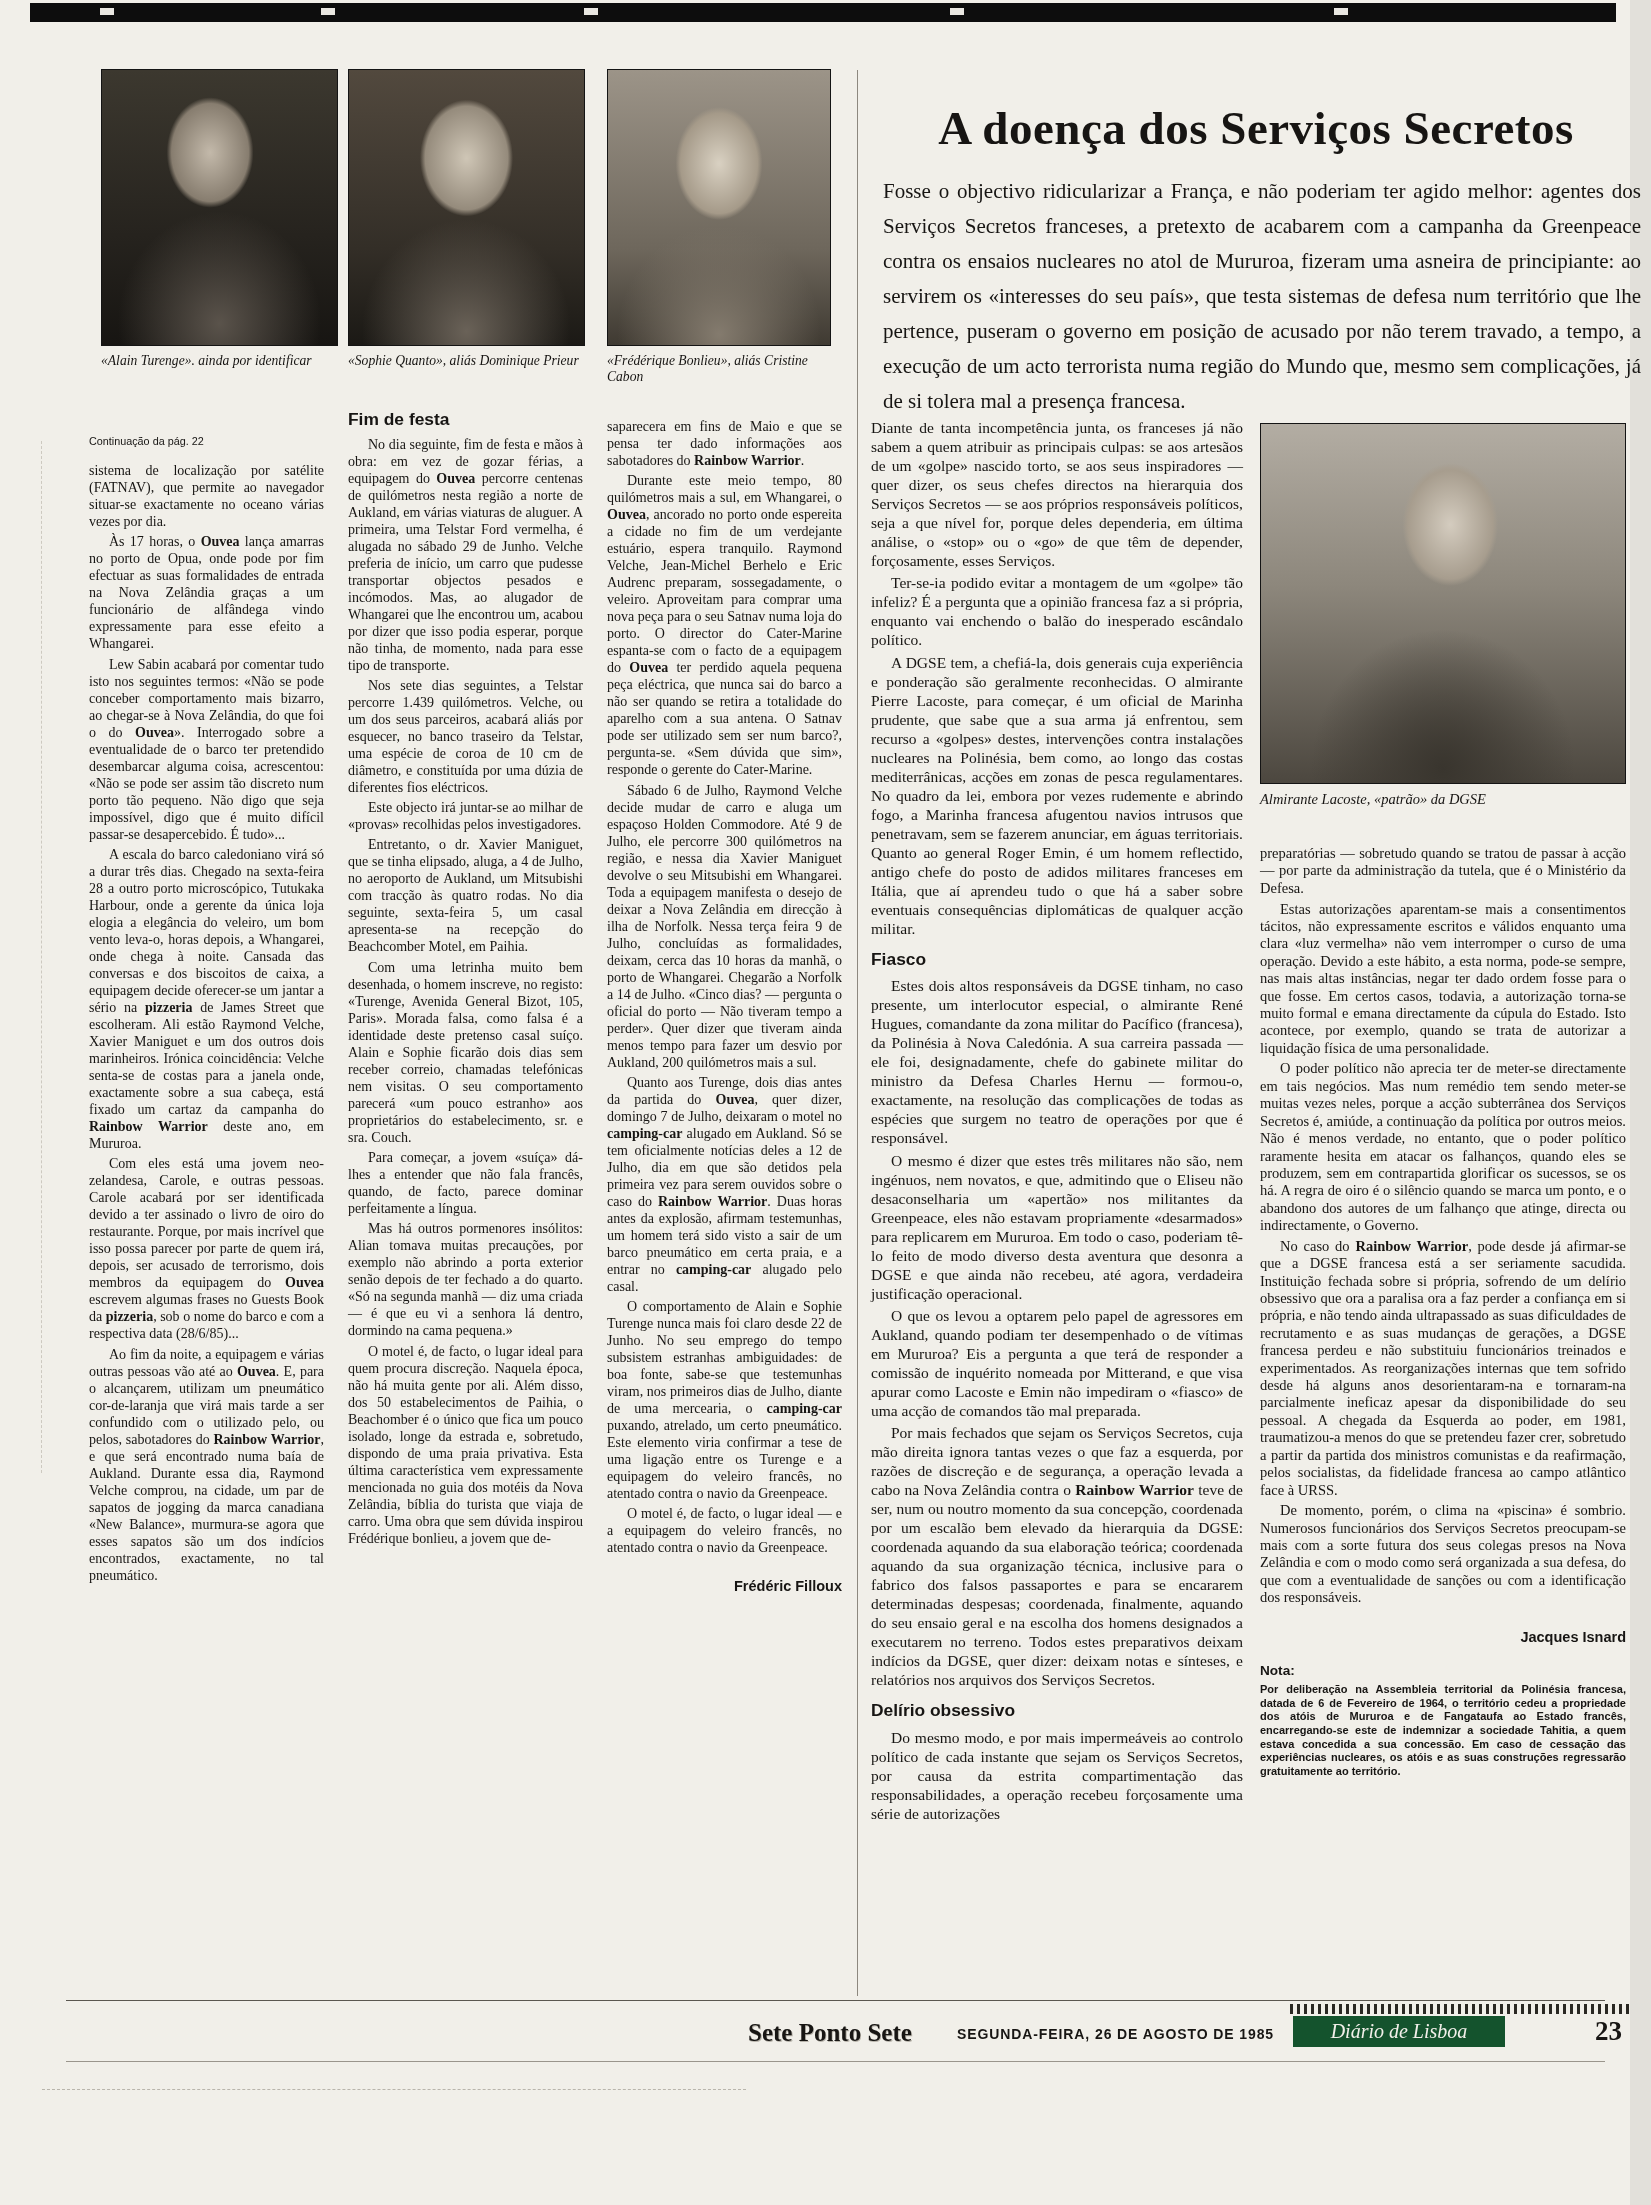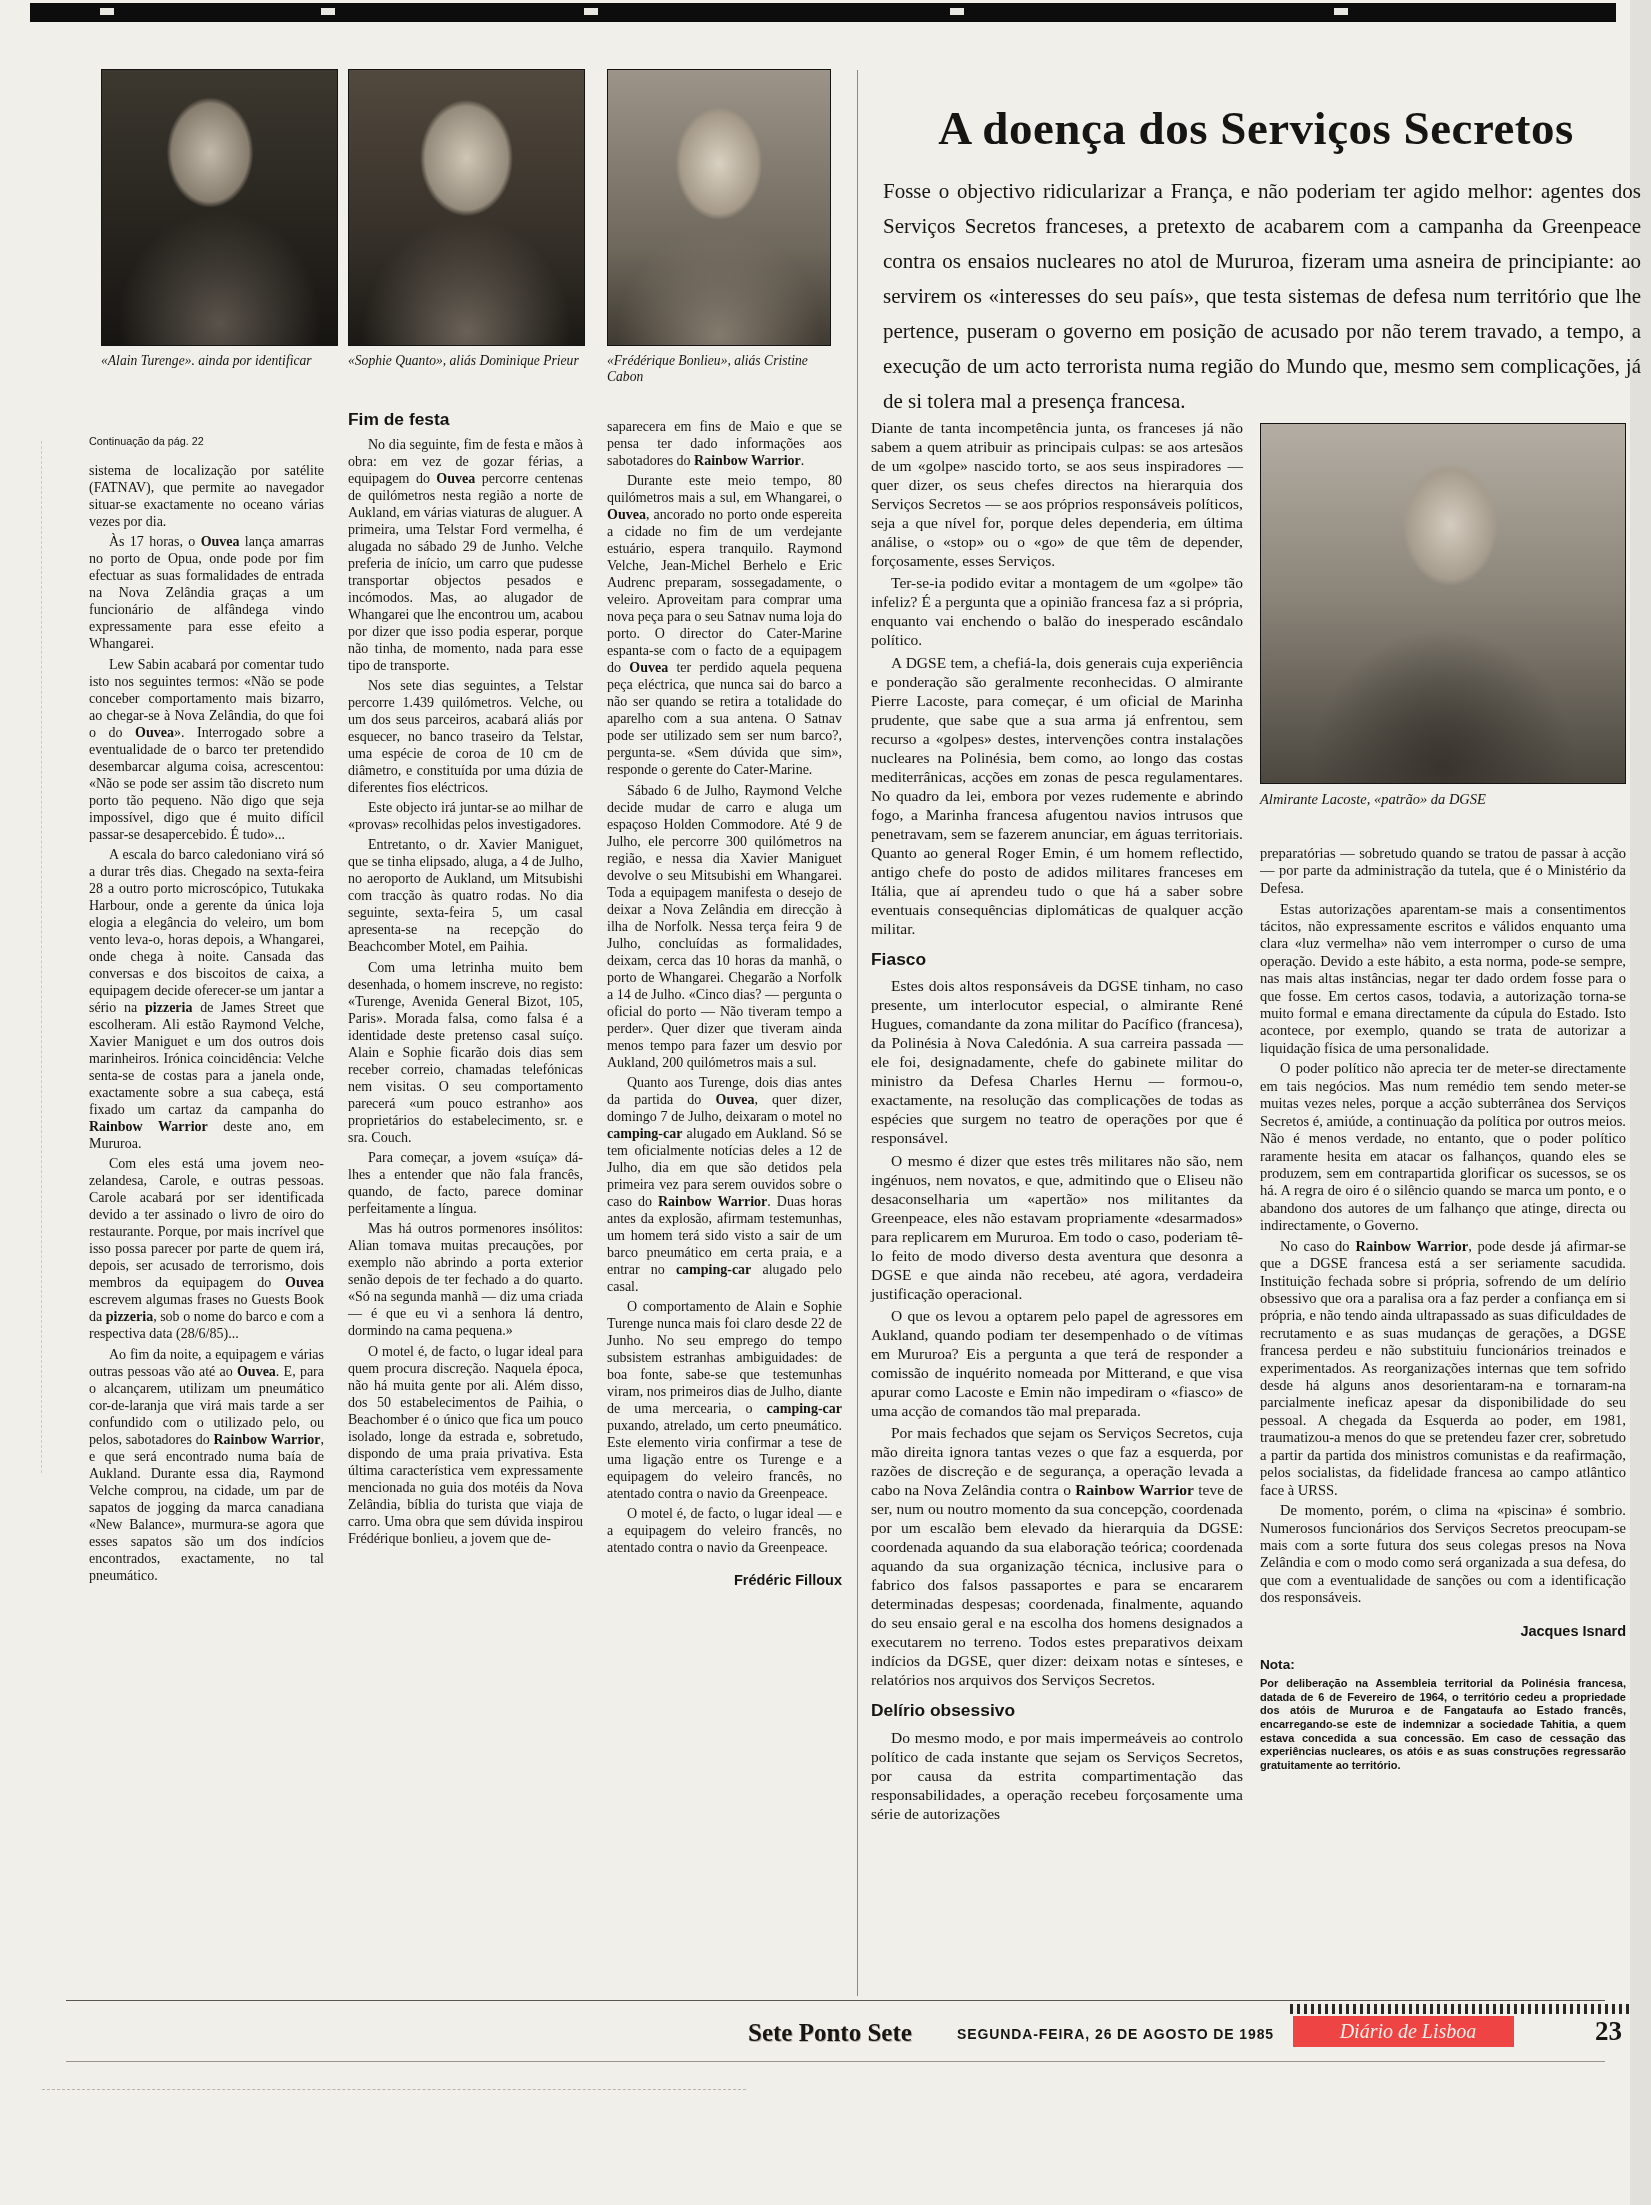--- a/index.html
+++ b/index.html
@@ -50,34 +50,34 @@
   .col p{margin:0 0 3.3px 0;text-indent:20px;}
   .paras.cont p:first-child{text-indent:0;}
   .col1{left:89px;top:433px;width:235px;font-size:14px;line-height:17px;}
   .col2{left:348px;top:411px;width:235px;font-size:14px;line-height:17px;}
   .col3{left:607px;top:418px;width:235px;font-size:14px;line-height:17px;}
   .col-a{left:871px;top:418px;width:372px;font-size:15.5px;line-height:19px;}
   .col-b{left:1260px;top:845px;width:366px;font-size:14.5px;line-height:17.4px;}
   .cont-label{font-family:"Liberation Sans",sans-serif;font-size:10.8px;margin-bottom:12.2px;text-align:left;}
   .subhead{font-family:"Liberation Sans",sans-serif;font-weight:700;font-size:17.4px;margin:12.2px 0 7.5px 0;text-align:left;text-indent:0;}
   .col2 .subhead{margin-top:0;}
-  .byline{font-family:"Liberation Sans",sans-serif;font-weight:700;font-size:14.5px;text-align:right;margin-top:16px;}
+  .byline{font-family:"Liberation Sans",sans-serif;font-weight:700;font-size:14.5px;text-align:right;margin-top:22px;}
   .lacoste{left:1260px;top:423px;}
   .lacoste .photo{width:366px;height:361px;}
   .lacoste .cap{width:366px;font-size:14.5px;}
   .note-label{font-family:"Liberation Sans",sans-serif;font-weight:700;font-size:13.6px;margin-top:16px;text-align:left;}
   .note{font-family:"Liberation Sans",sans-serif;font-weight:700;font-size:11px;line-height:13.6px;text-align:justify;margin-top:3.8px;}
 
   
   .rule-top{position:absolute;left:66px;top:2000px;width:1539px;height:1.4px;background:#5a564f;}
   .regmarks{position:absolute;left:1290px;top:2004px;width:343px;height:10.3px;background:repeating-linear-gradient(90deg,#2a2823 0 2.8px,rgba(0,0,0,0) 2.8px 7px);}
   .footer{position:absolute;left:0;top:2016px;width:1652px;height:39px;}
   .f-mag{position:absolute;left:748px;top:2.8px;font-size:25px;font-weight:700;font-family:"Liberation Serif",serif;text-shadow:0.9px 0.9px 0 #b8b4ab;}
   .f-date{position:absolute;left:957px;top:10.3px;font-family:"Liberation Sans",sans-serif;font-weight:700;font-size:14px;letter-spacing:0.9px;}
-  .f-paper{position:absolute;left:1293px;top:0px;width:212px;height:31px;background:#ef4444;color:#f2f0ea;font-style:italic;font-family:"Liberation Serif",serif;font-size:20px;display:flex;align-items:center;justify-content:center;padding-left:9px;}
+  .f-paper{position:absolute;left:1293px;top:0px;width:212px;height:31px;background:#14532d;color:#f2f0ea;font-style:italic;font-family:"Liberation Serif",serif;font-size:20px;display:flex;align-items:center;justify-content:center;}
   .f-num{position:absolute;left:1595px;top:0px;font-size:27px;font-weight:700;font-family:"Liberation Serif",serif;}
   .rule-bottom{position:absolute;left:66px;top:2061px;width:1539px;height:0.9px;background:#9a958c;}
 </style>
 </head>
 <body>
 
 <div id="page">
 
   <div class="topbar">
     <span class="mark" style="left:70px"></span>

